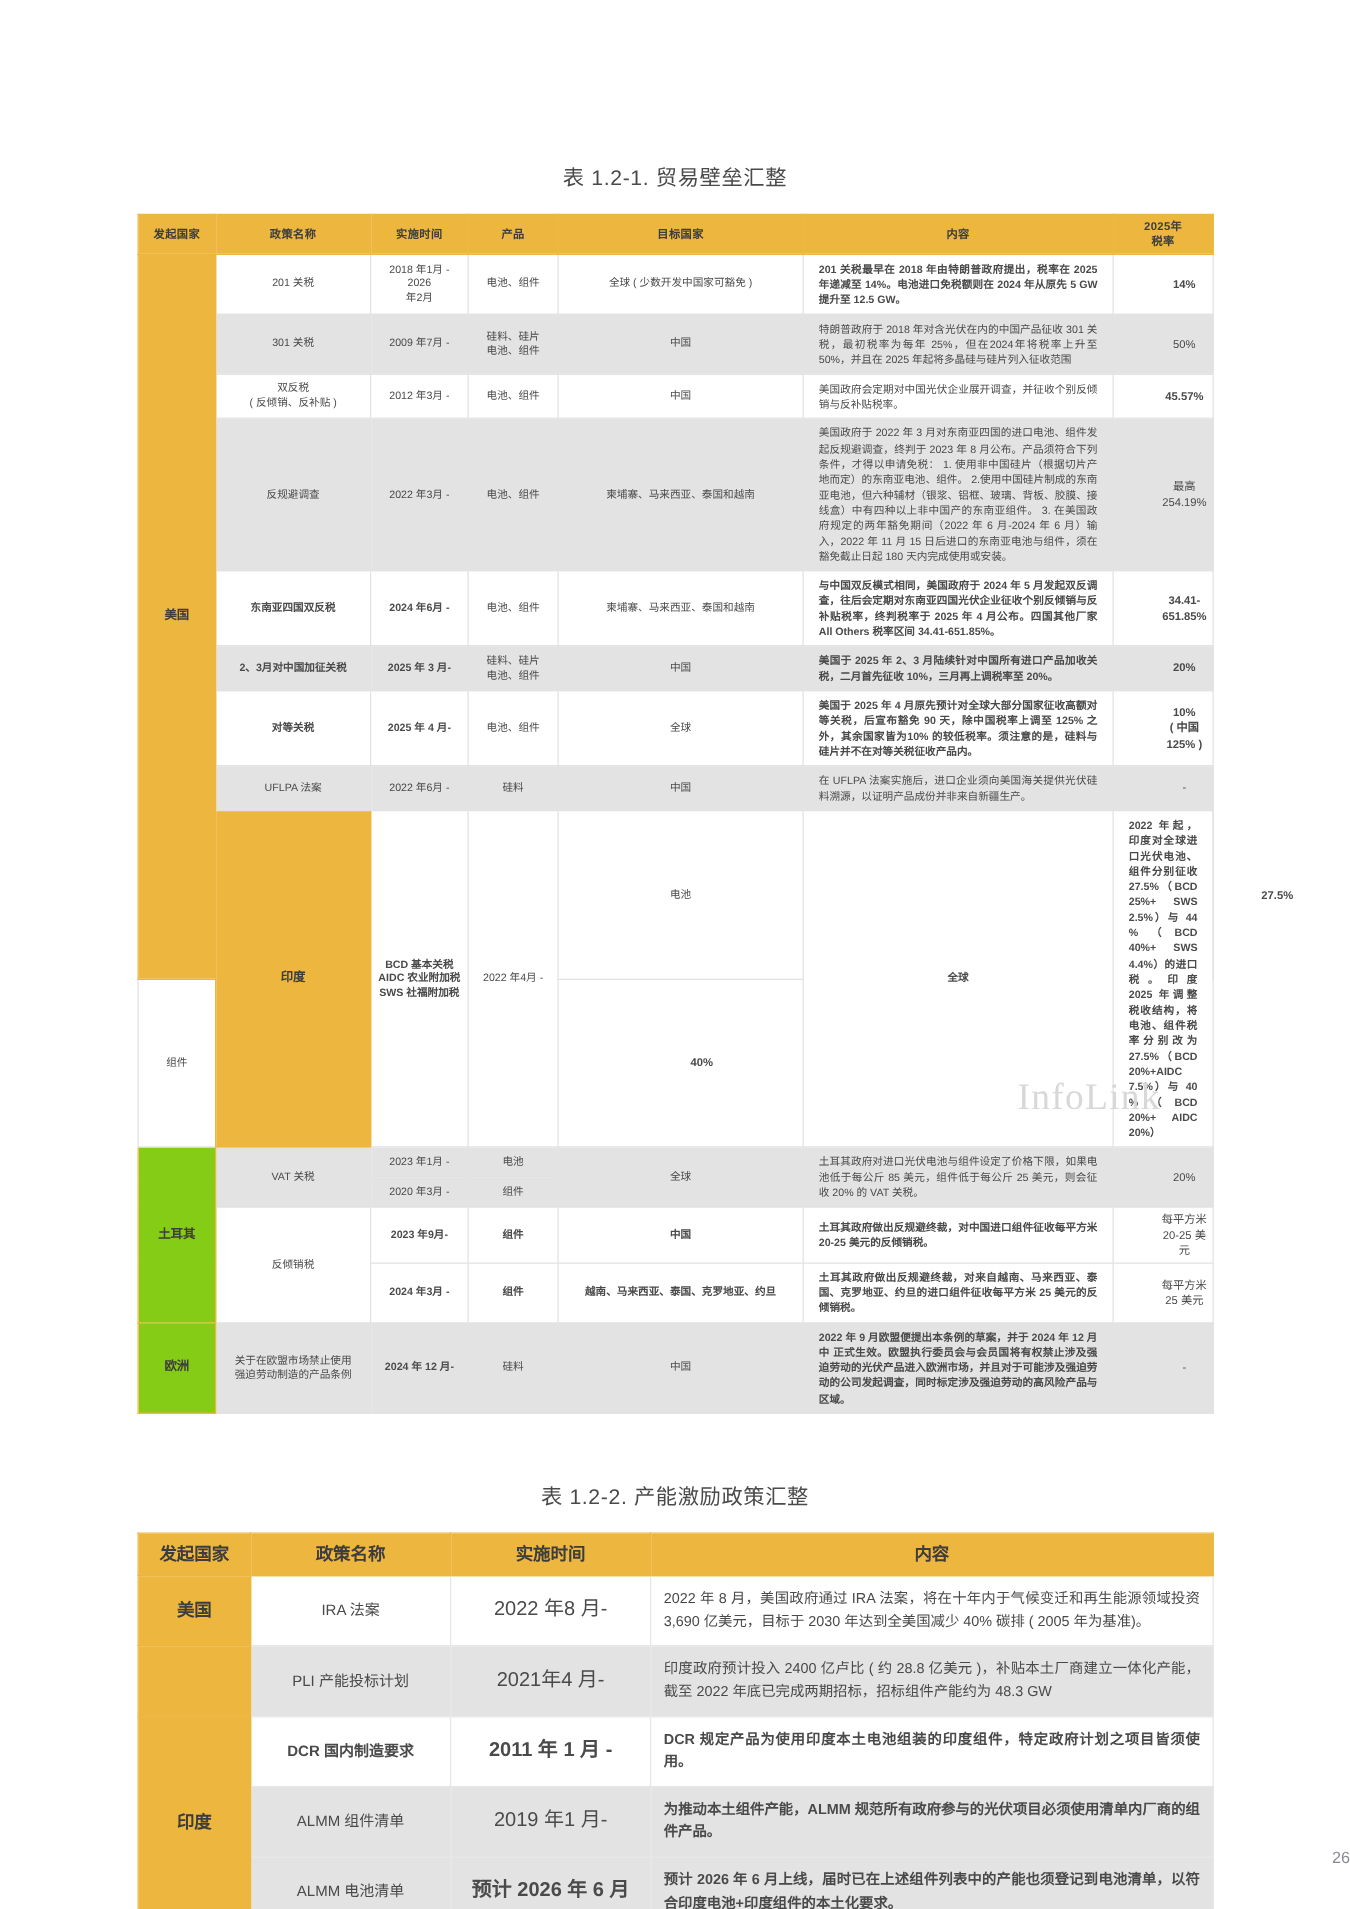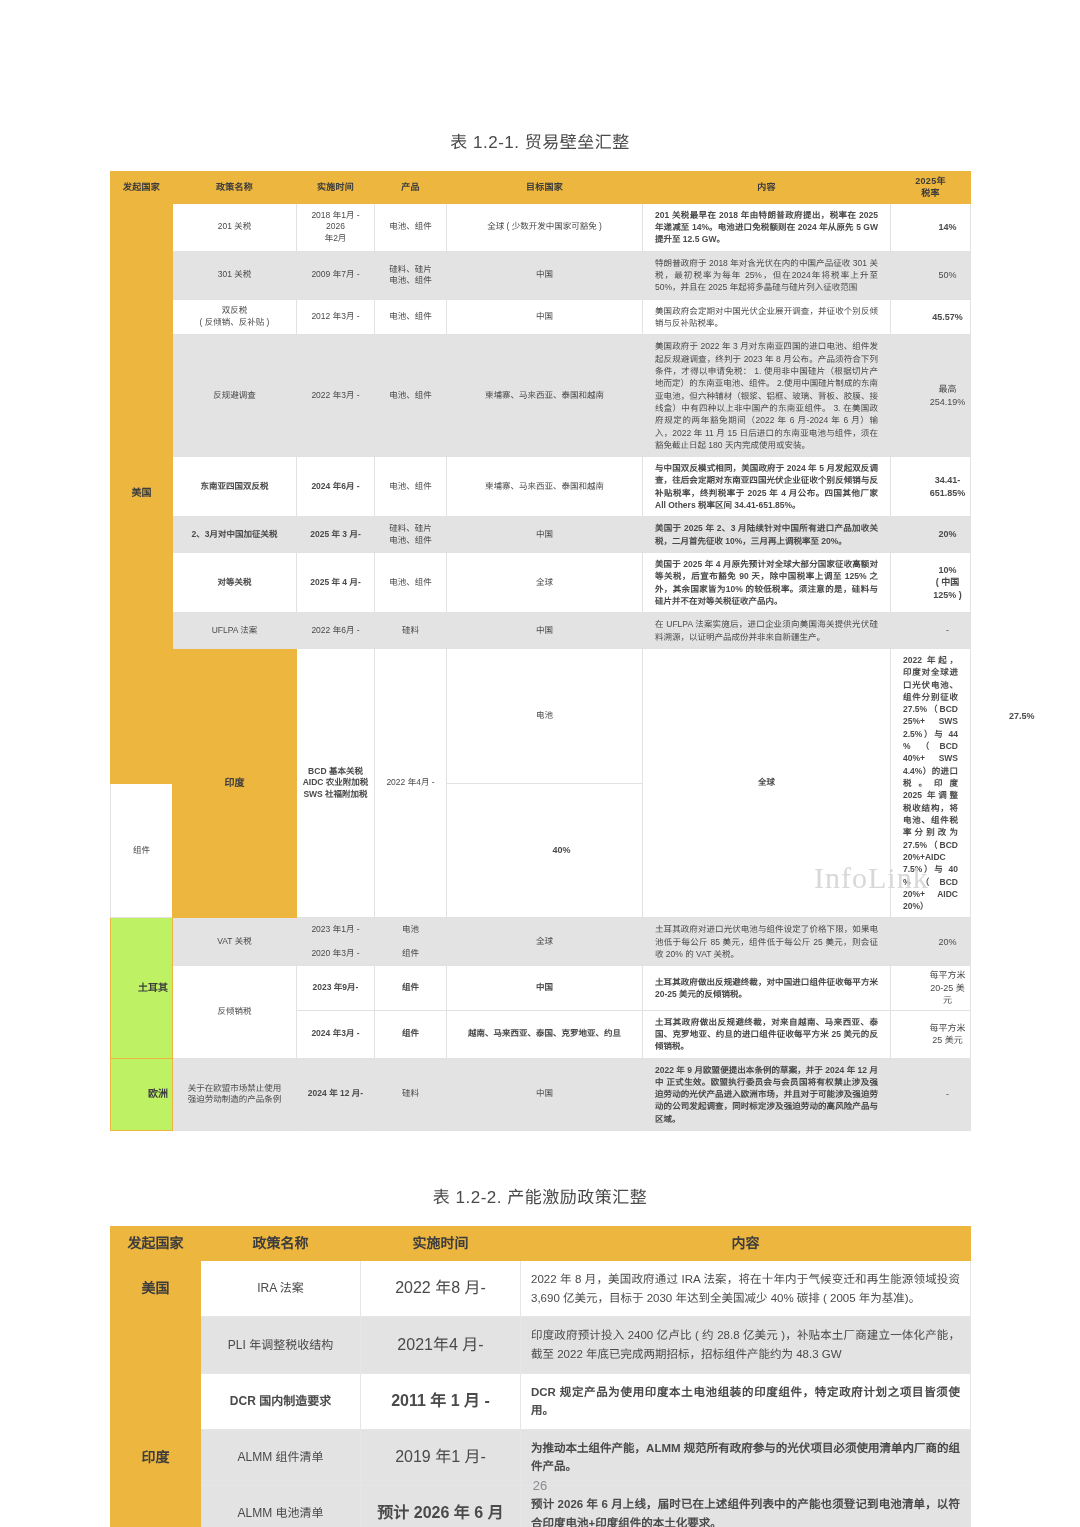--- a/index.html
+++ b/index.html
@@ -59,21 +59,21 @@
   }
   #table1 td{text-align:center;color:#4a4a4a;}
   #table1 td.country{
     background:#edb63f;
     color:#3d3d3d;
     font-weight:700;
     font-size:10px;
     border:1px solid #edb63f;
   }
   #table1 tr.shade td{background:#e3e3e3;}
-  #table1 tr.shade td.country{background:#bef264;text-align:right;}
+  #table1 tr.shade td.country{background:#84cc16;}
   #table1 td.content{
     text-align:justify;
     text-align-last:left;
     padding:5px 12px;
     line-height:1.45;
   }
   #table1 td.rate{font-size:9px;padding-left:38px;}
   .o{color:#e8772e;font-weight:700;}
   .o-light{color:#f0a868;font-weight:400;}
 
@@ -142,21 +142,21 @@
     user-select:none;
     z-index:5;
   }
   #wm1{left:704px;top:690px;}
 
   
   .page-number{
     position:absolute;
     left:0;right:0;
     top:1478px;
-    text-align:center;
+    text-align:right;
     font-size:13px;
     color:#8a8a93;
   }
 
   .gap{height:52px;}
 </style>
 </head>
 <body>
 
 <div class="page">
@@ -344,21 +344,21 @@
       </thead>
       <tbody>
         <tr>
           <td class="country">美国</td>
           <td class="pname">IRA 法案</td>
           <td class="ptime">2022 年8 月-</td>
           <td class="content">2022 年 8 月，美国政府通过 IRA 法案，将在十年内于气候变迁和再生能源领域投资 3,690 亿美元，目标于 2030 年达到全美国减少 40% 碳排 ( 2005 年为基准)。</td>
         </tr>
         <tr class="shade">
           <td class="country"></td>
-          <td class="pname">PLI 年调整税收结构</td>
+          <td class="pname">PLI 产能投标计划</td>
           <td class="ptime">2021年4 月-</td>
           <td class="content">印度政府预计投入 2400 亿卢比 ( 约 28.8 亿美元 )，补贴本土厂商建立一体化产能，截至 2022 年底已完成两期招标，招标组件产能约为 48.3 GW</td>
         </tr>
         <tr>
           <td class="country" rowspan="3">印度</td>
           <td class="pname o">DCR 国内制造要求</td>
           <td class="ptime o">2011 年 1 月 -</td>
           <td class="content o">DCR 规定产品为使用印度本土电池组装的印度组件，特定政府计划之项目皆须使用。</td>
         </tr>
         <tr class="shade">

